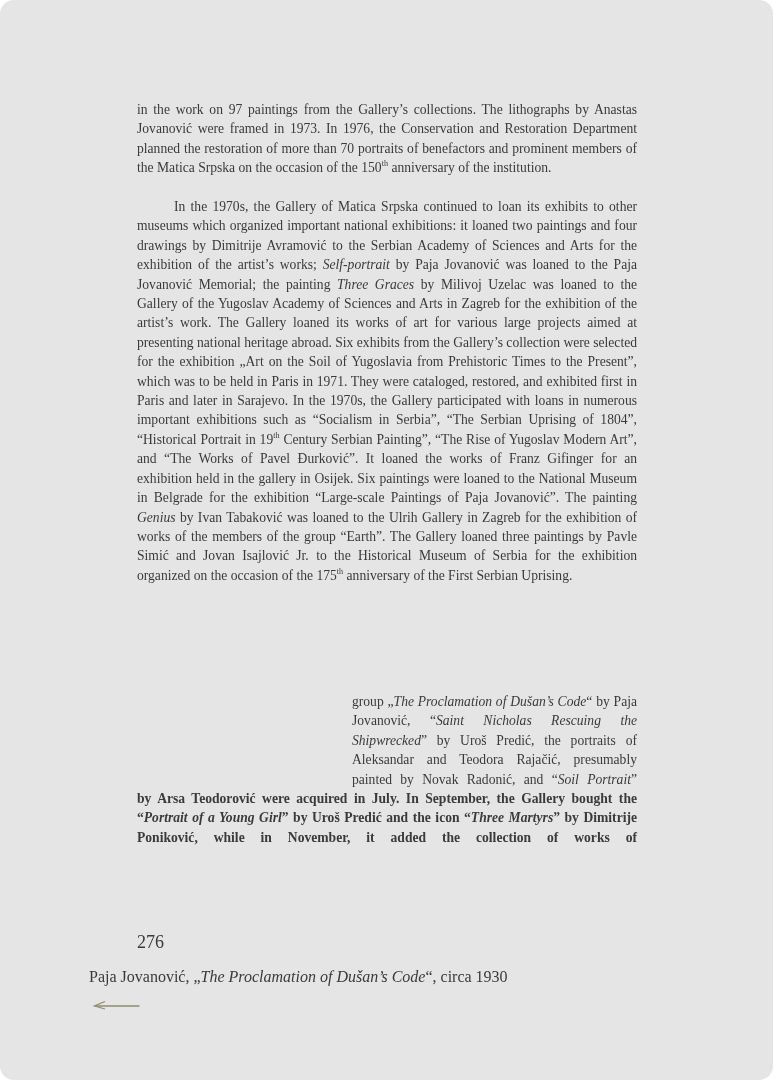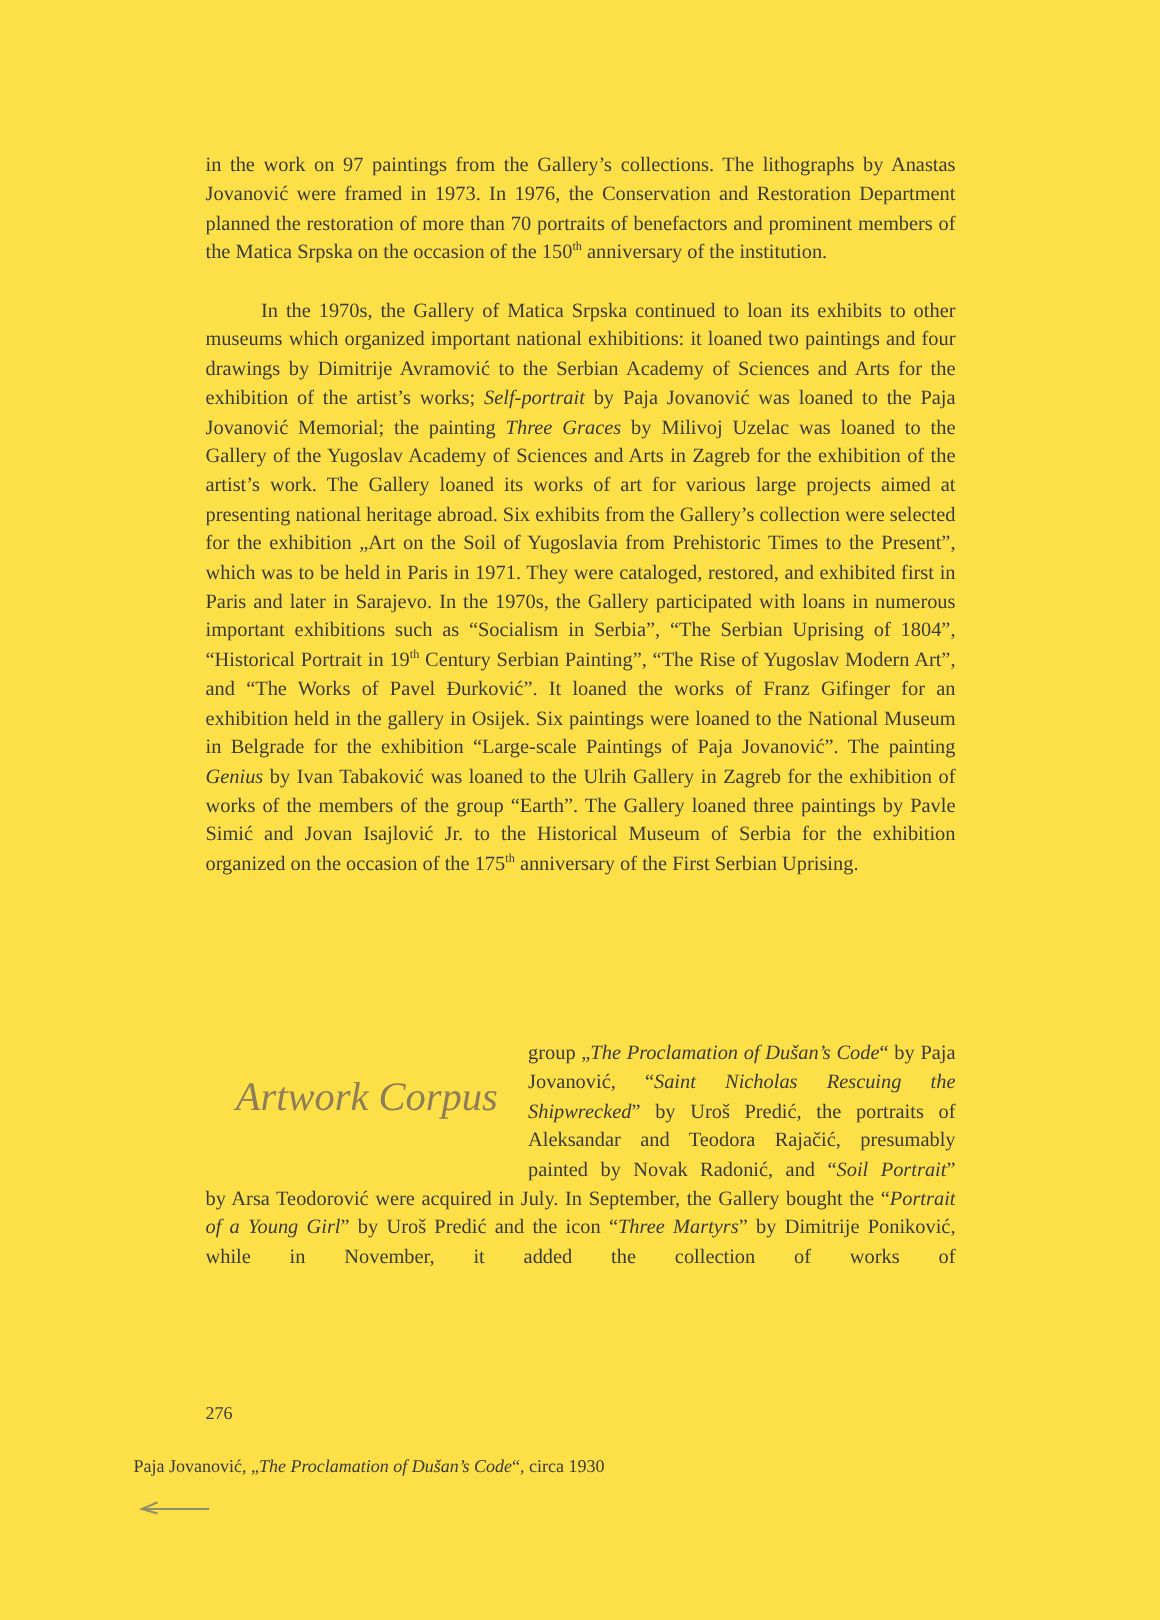--- a/index.html
+++ b/index.html
@@ -4,24 +4,25 @@
 <style>
   :root{
     --text-color:#3a3a3a;
     --heading-color:#8d7e58;
     --arrow-color:#8f8e6b;
   }
   html,body{margin:0;padding:0;background:#ffffff;}
   .page{
     position:relative;
     width:773px;height:1080px;
-    background:#fde047;
+    background:#e5e5e5;
     font-family:"Liberation Serif", serif;
     color:var(--text-color);
     overflow:hidden;
+    border-radius:14px;
   }
   .text-col{
     position:absolute;left:137px;top:100px;width:500px;
     font-size:13.6px;line-height:19.4px;
     text-align:justify;
   }
   .text-col p{margin:0;padding:0;}
   .it{font-style:italic;}
   sup{font-size:60%;vertical-align:super;line-height:0;}
   .p1{height:97px;}
@@ -36,28 +37,28 @@
     padding-top:24px;
     text-align:center;
   }
   .section-heading{
     font-style:italic;
     color:var(--heading-color);
     font-size:27px;line-height:31px;
     text-align:center;
   }
   .right-col{width:285px;flex:none;}
-  .p3c{height:59px;}
+  .p3c{height:59px;font-weight:bold;}
   .pagenum{
     position:absolute;left:137px;top:933px;
-    font-size:12px;line-height:19px;
+    font-size:18px;line-height:19px;
   }
   .caption{
     position:absolute;left:89px;top:968px;
-    font-size:12px;line-height:18px;
+    font-size:16px;line-height:18px;
     color:var(--text-color);
   }
   .arrow{
     position:absolute;left:91px;top:999px;
     color:var(--arrow-color);
   }
 </style>
 </head>
 <body>
 
@@ -68,21 +69,20 @@
     <p class="p1"><span>in the work on 97 paintings from the Gallery’s collections. The lithographs by Anastas Jovanović were framed in 1973. In 1976, the Conservation and Resto­ration Department planned the restoration of more than 70 portraits of bene­factors and prominent members of the Matica Srpska on the occasion of the 150</span><sup>th</sup><span> anniversary of the institution.</span></p>
 
     <p class="p2 indent"><span>In the 1970s, the Gallery of Matica Srpska continued to loan its exhibits to other museums which organized important national exhibitions: it loaned two paintings and four drawings by Dimitrije Avramović to the Serbian Academy of Sciences and Arts for the exhibition of the artist’s works; </span><span class="it">Self-portrait</span><span> by Paja Jovanović was loaned to the Paja Jovanović Memorial; the painting </span><span class="it">Three Graces</span><span> by Milivoj Uzelac was loaned to the Gallery of the Yugoslav Academy of Sciences and Arts in Zagreb for the exhibition of the artist’s work. The Gallery loaned its works of art for various large projects aimed at presenting national heritage abroad. Six exhibits from the Gallery’s collection were selected for the exhibition „Art on the Soil of Yugoslavia from Prehistoric Times to the Present”, which was to be held in Paris in 1971. They were cataloged, restored, and exhibited first in Paris and later in Sarajevo. In the 1970s, the Gallery participated with loans in numerous important exhibi­tions such as “Socialism in Serbia”, “The Serbian Uprising of 1804”, “Historical Portrait in 19</span><sup>th</sup><span> Century Serbian Painting”, “The Rise of Yugoslav Modern Art”, and “The Works of Pavel Đurković”. It loaned the works of Franz Gifinger for an exhibition held in the gallery in Osijek. Six paintings were loaned to the National Museum in Belgrade for the exhibition “Large-scale Paintings of Paja Jovanović”. The painting </span><span class="it">Genius</span><span> by Ivan Tabaković was loaned to the Ulrih Gallery in Zagreb for the exhibition of works of the members of the group “Earth”. The Gallery loaned three paintings by Pavle Simić and Jovan Isajlović Jr. to the Historical Museum of Serbia for the exhibition organized on the occasion of the 175</span><sup>th</sup><span> anniversary of the First Serbian Uprising.</span></p>
 
     <div class="p3">
 
 
       <div class="wrap-row">
         <div class="heading-cell">
           <div class="section-heading">
-            <div>Artwork Corpus</div>
           </div>
         </div>
         <p class="right-col forcejust"><span>group „</span><span class="it">The Proclamation of Dušan’s Code</span><span>“ by Paja Jovanović, “</span><span class="it">Saint Nicholas Rescuing the Shipwrecked</span><span>” by Uroš Predić, the portraits of Aleksandar and Teodora Rajačić, presumably painted by Novak Radonić, and “</span><span class="it">Soil Portrait</span><span>”</span></p>
       </div>
 
       <p class="p3c forcejust"><span>by Arsa Teodorović were acquired in July. In September, the Gallery bought the “</span><span class="it">Portrait of a Young Girl</span><span>” by Uroš Predić and the icon “</span><span class="it">Three Martyrs</span><span>” by Dimitrije Poniković, while in November, it added the collection of works of</span></p>
 
     </div>
 
   </div>

